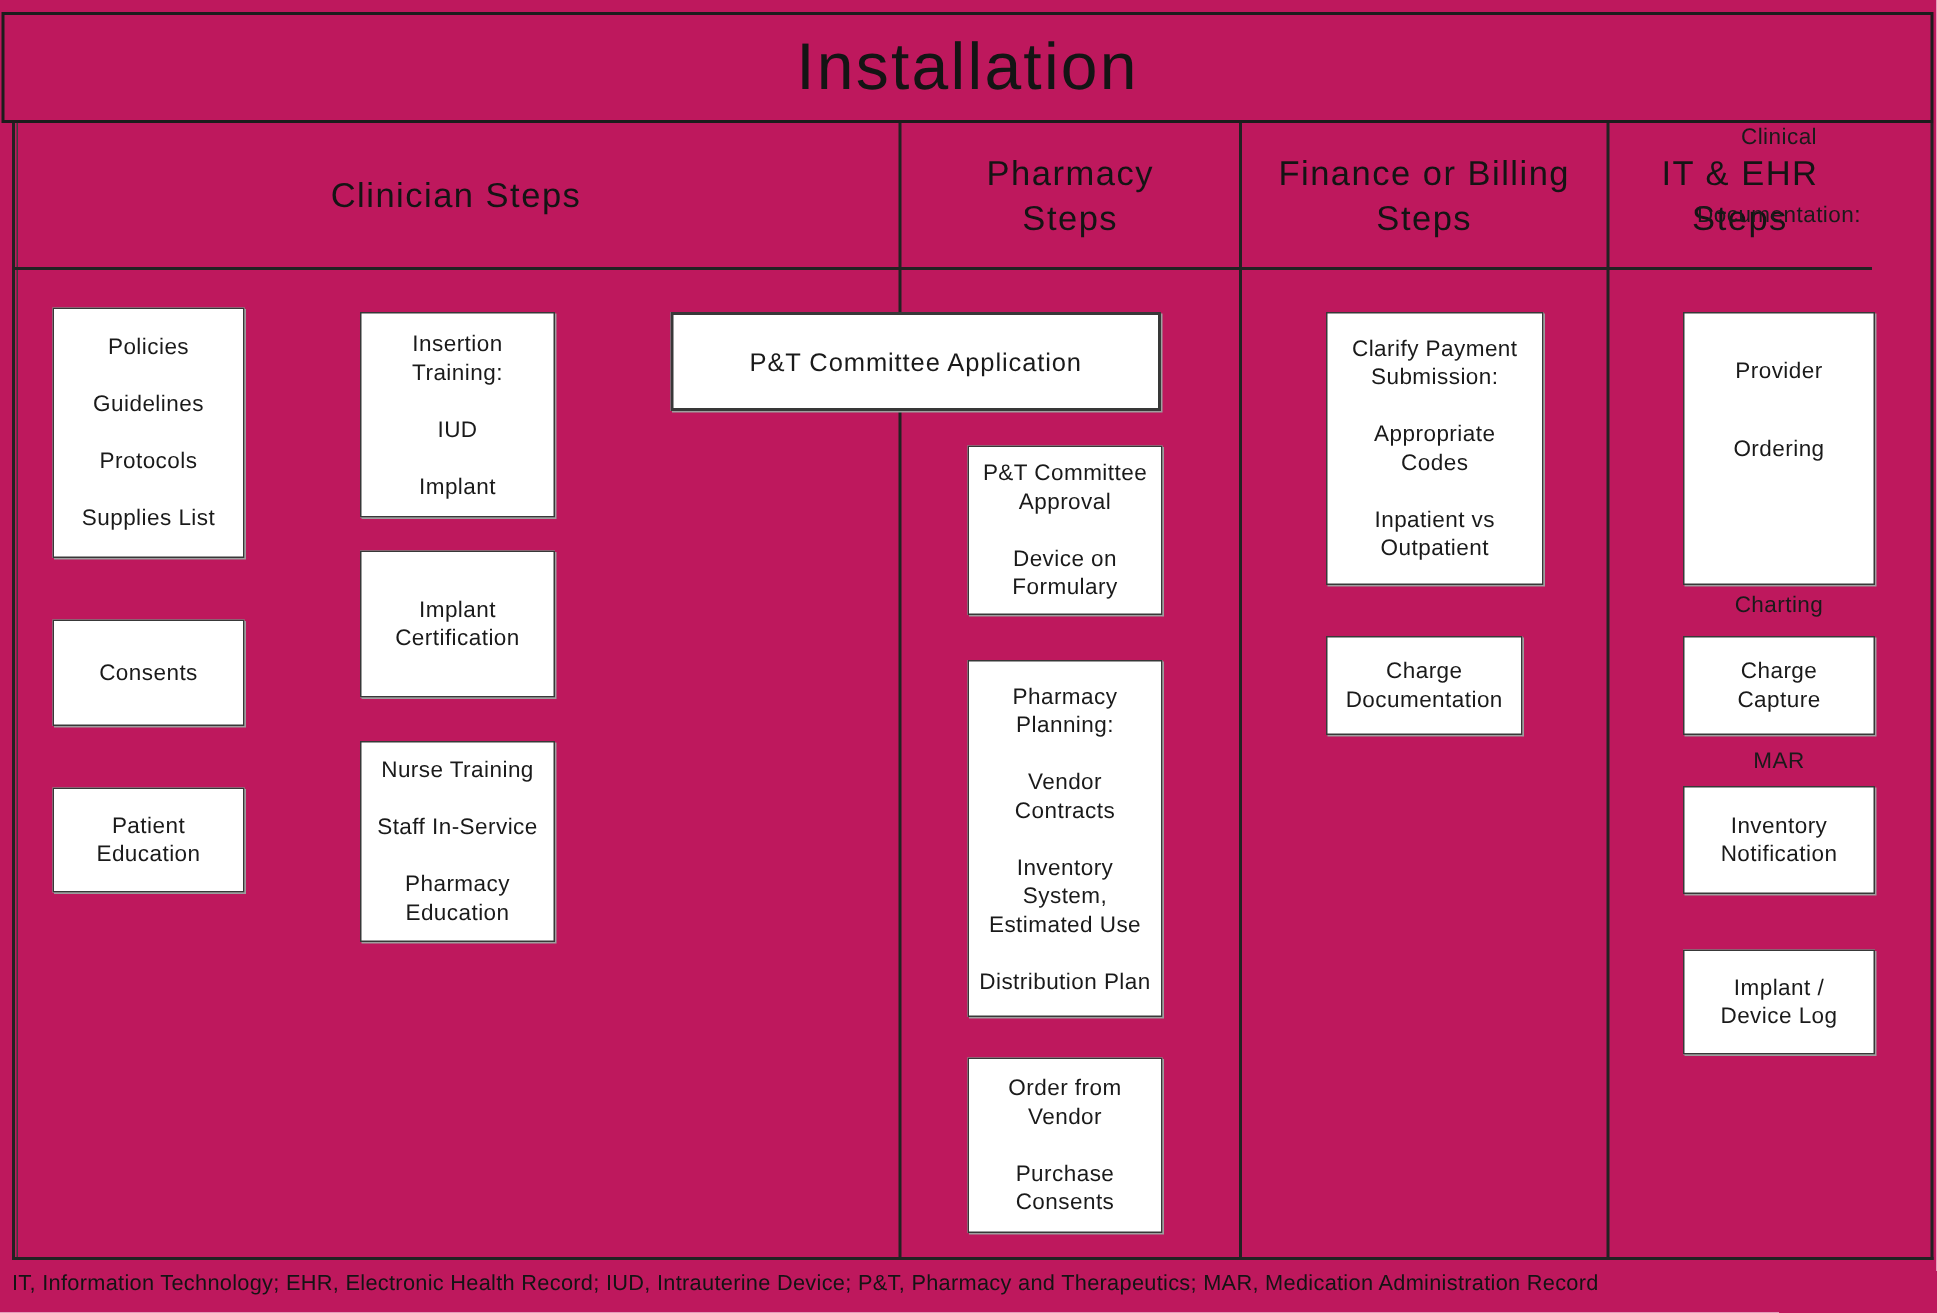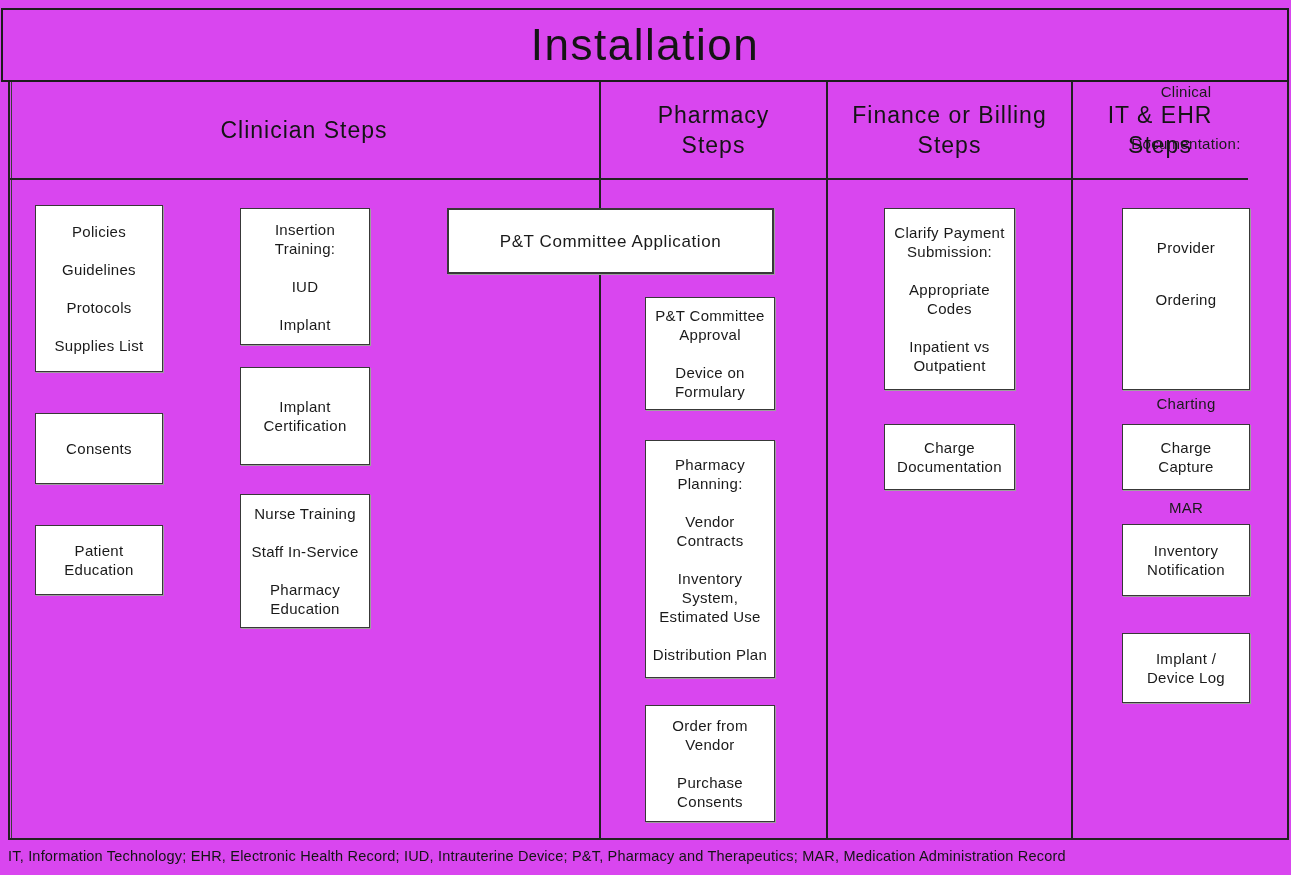--- a/index.html
+++ b/index.html
@@ -1,20 +1,20 @@
 <!DOCTYPE html>
 <html><head>
 <meta charset="utf-8">
 <style>
   html, body { margin: 0; padding: 0; background: #ffffff; }
   #page {
     position: relative;
     width: 1291px;
     height: 875px;
-    background: #d946ef;
+    background: #be185d;
     font-family: "Liberation Sans", "DejaVu Sans", sans-serif;
     color: #111111;
     overflow: hidden;
   }
   
   #title-box {
     position: absolute;
     left: 1px; top: 8px; width: 1288px; height: 74px;
     border: 2px solid #1c1c1c;
     box-sizing: border-box;
@@ -181,21 +181,21 @@
       <div class="ln">Distribution Plan</div>
     </div>
   <div class="box" style="left:645px;top:705px;width:130px;height:117px;">
       <div class="ln">Order from</div>
       <div class="ln">Vendor</div>
       <div class="ln">&nbsp;</div>
       <div class="ln">Purchase</div>
       <div class="ln">Consents</div>
     </div>
 
-  <div class="box" style="left:884px;top:208px;width:131px;height:182px;">
+  <div class="box" style="left:884px;top:208px;width:145px;height:182px;">
       <div class="ln">Clarify Payment</div>
       <div class="ln">Submission:</div>
       <div class="ln">&nbsp;</div>
       <div class="ln">Appropriate</div>
       <div class="ln">Codes</div>
       <div class="ln">&nbsp;</div>
       <div class="ln">Inpatient vs</div>
       <div class="ln">Outpatient</div>
     </div>
   <div class="box" style="left:884px;top:424px;width:131px;height:66px;">

